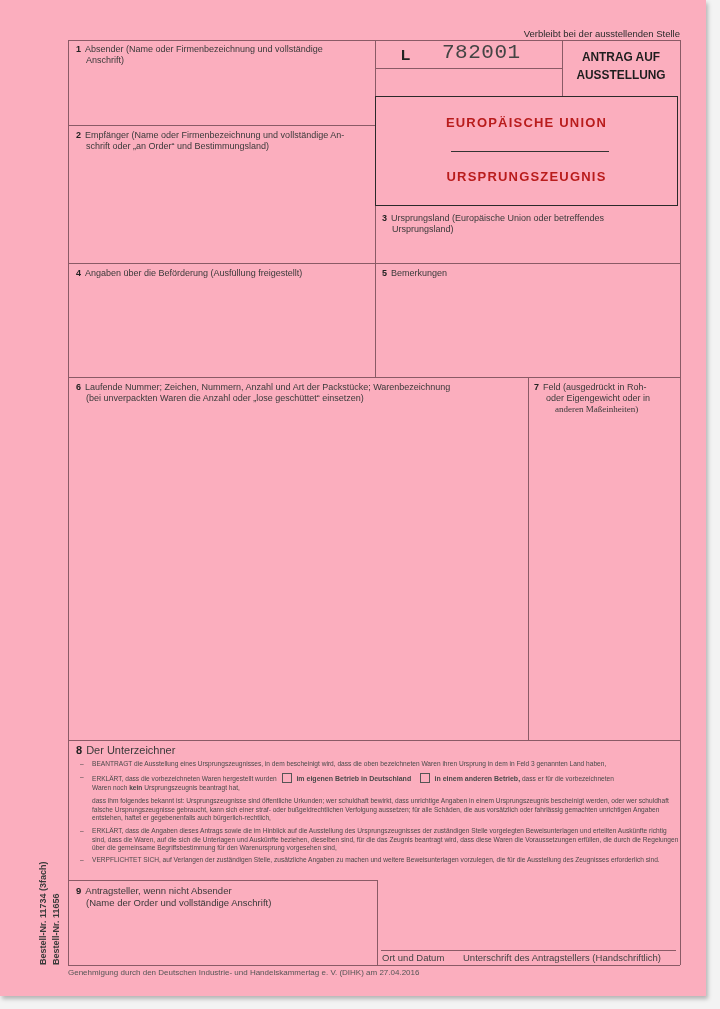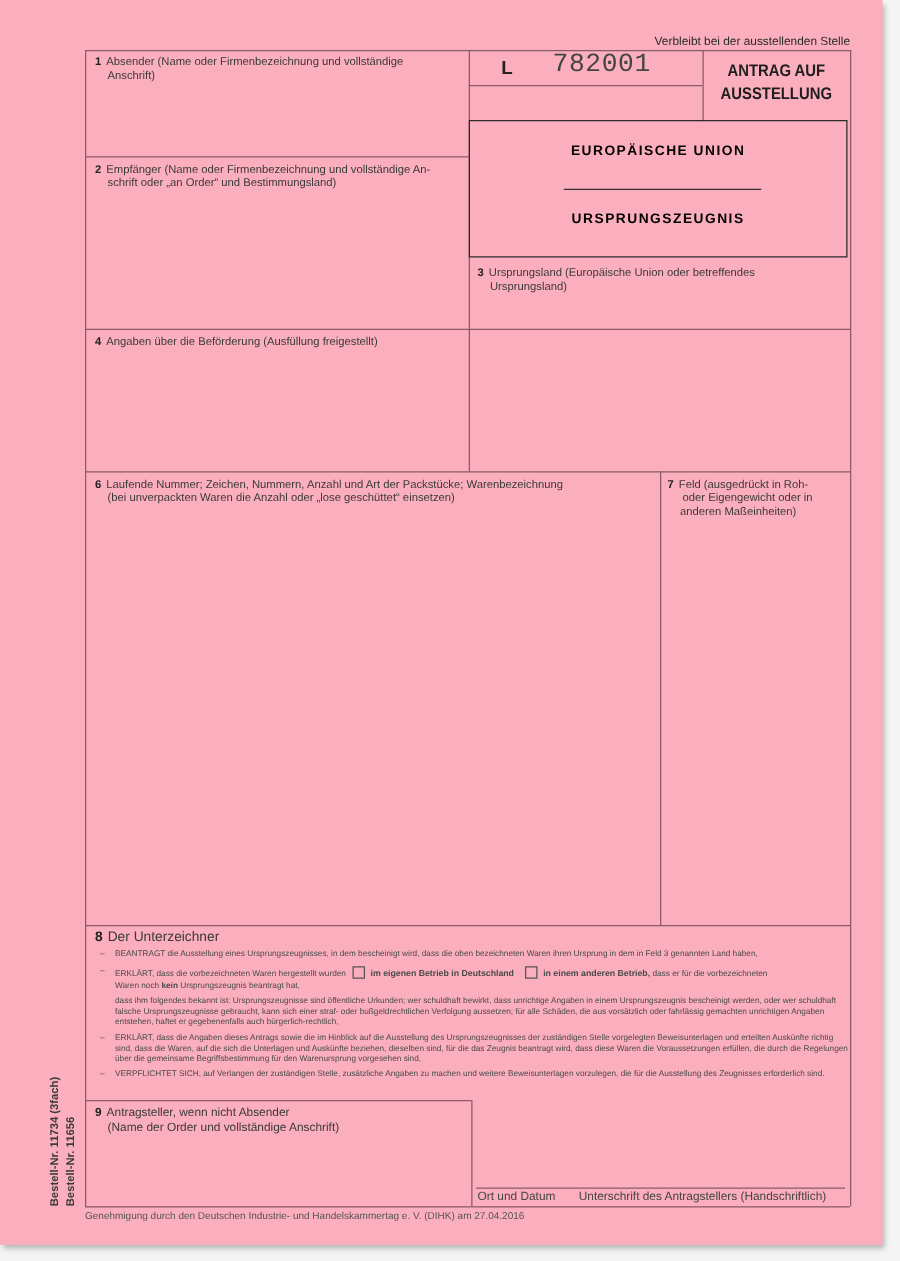--- a/index.html
+++ b/index.html
@@ -6,21 +6,21 @@
   body { width:720px; height:1009px; background:#f3f3f3; position:relative; overflow:hidden; font-family:"Liberation Sans", sans-serif; color:#333; }
   .page { position:absolute; left:0; top:0; width:706px; height:996px; background:#fbaebe; box-shadow:2px 3px 4px rgba(0,0,0,0.25); }
   .line { position:absolute; background:#8a5a66; }
   .topnote { position:absolute; top:28px; font-size:9.5px; color:#2a2a2a; }
   .lbl { position:absolute; font-size:9px; line-height:11px; color:#3a3a3a; }
   .lbl b.num { font-weight:bold; margin-right:4px; color:#222; }
   .num-l { position:absolute; left:401px; top:46px; font-size:15px; font-weight:bold; color:#222; }
   .num-v { position:absolute; left:442px; top:41px; font-size:21px; font-family:"Liberation Mono", monospace; color:#444; letter-spacing:0.5px; }
   .antrag { position:absolute; left:562px; top:48px; width:118px; text-align:center; font-size:13.5px; font-weight:bold; line-height:18px; color:#1e1e1e; font-family:"Liberation Sans", sans-serif; transform:scaleX(0.88); }
   .eubox { position:absolute; left:375px; top:96px; width:303px; height:110px; border:1.5px solid #2a2a2a; box-sizing:border-box; }
-  .eutitle { position:absolute; left:0; width:100%; text-align:center; font-size:11px; font-weight:bold; letter-spacing:1.2px; color:#000000; }
+  .eutitle { position:absolute; left:0; width:100%; text-align:center; font-size:13px; font-weight:bold; letter-spacing:1.2px; color:#b91c1c; }
   .eurule { position:absolute; left:75px; width:158px; top:54px; height:1px; background:#333; }
   .s8 { position:absolute; left:80px; width:600px; font-size:6.6px; line-height:8.6px; color:#4a4a4a; }
   .s8 .dash { position:absolute; left:0; }
   .s8 .txt { margin-left:12px; display:block; }
   .cb { display:inline-block; width:8px; height:8px; border:1px solid #555; vertical-align:-2px; margin:0 3px; }
   .vert { position:absolute; font-size:9px; font-weight:bold; color:#3a3a3a; transform:rotate(-90deg); transform-origin:left top; white-space:nowrap; }
   .sig { position:absolute; font-size:9.5px; color:#444; }
   .footer { position:absolute; left:68px; top:968px; font-size:8px; color:#555; }
 </style>
 </head>
@@ -66,31 +66,34 @@
 
   <div class="lbl" style="left:382px;top:213px;width:295px;">
     <b class="num">3</b><span>Ursprungsland (Europäische Union oder betreffendes</span><br>
     <span style="margin-left:10px;">Ursprungsland)</span>
   </div>
 
   <div class="line" style="left:68px;top:263px;width:612px;height:1px;"></div>
   <div class="lbl" style="left:76px;top:268px;width:295px;">
     <b class="num">4</b><span>Angaben über die Beförderung (Ausfüllung freigestellt)</span>
   </div>
+  <div class="lbl" style="left:382px;top:268px;width:295px;">
+    <b class="num">5</b><span>Bemerkungen</span>
+  </div>
 
   <div class="line" style="left:68px;top:377px;width:612px;height:1px;"></div>
   <div class="line" style="left:528px;top:377px;width:1px;height:363px;"></div>
   <div class="lbl" style="left:76px;top:382px;width:450px;">
     <b class="num">6</b><span>Laufende Nummer; Zeichen, Nummern, Anzahl und Art der Packstücke; Warenbezeichnung</span><br>
     <span style="margin-left:10px;">(bei unverpackten Waren die Anzahl oder „lose geschüttet“ einsetzen)</span>
   </div>
   <div class="lbl" style="left:534px;top:382px;width:145px;">
     <b class="num">7</b><span>Feld (ausgedrückt in Roh-</span><br>
     <span style="margin-left:12px;">oder Eigengewicht oder in</span><br>
-    <span style="margin-left:10px;">anderen Maßeinheiten)</span>
+    <span style="margin-left:21px;font-family:Liberation Serif, serif;">anderen Maßeinheiten)</span>
   </div>
 
   <div class="line" style="left:68px;top:740px;width:612px;height:1px;"></div>
   <div class="lbl" style="left:76px;top:745px;font-size:11px;">
     <b class="num">8</b><span>Der Unterzeichner</span>
   </div>
 
   <div class="s8" style="top:760px;">
     <span class="dash">–</span>
     <span class="txt">BEANTRAGT die Ausstellung eines Ursprungszeugnisses, in dem bescheinigt wird, dass die oben bezeichneten Waren ihren Ursprung in dem in Feld 3 genannten Land haben,</span>

